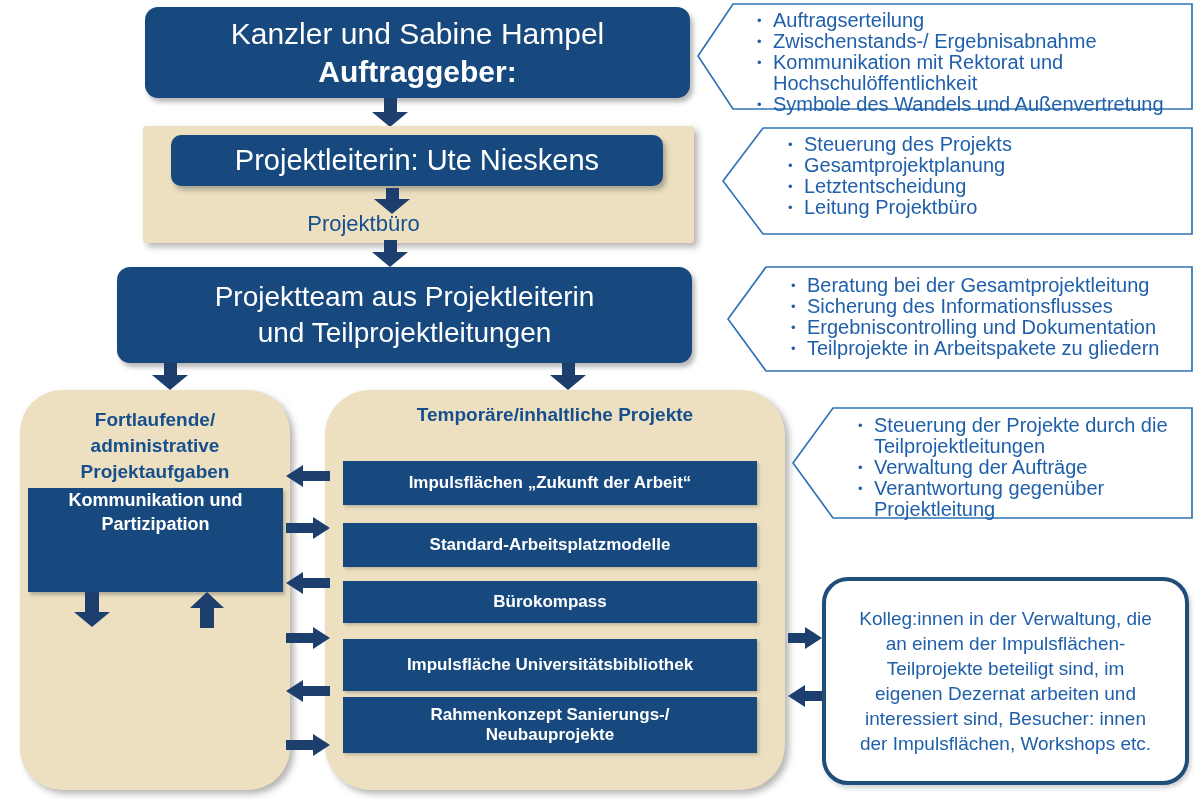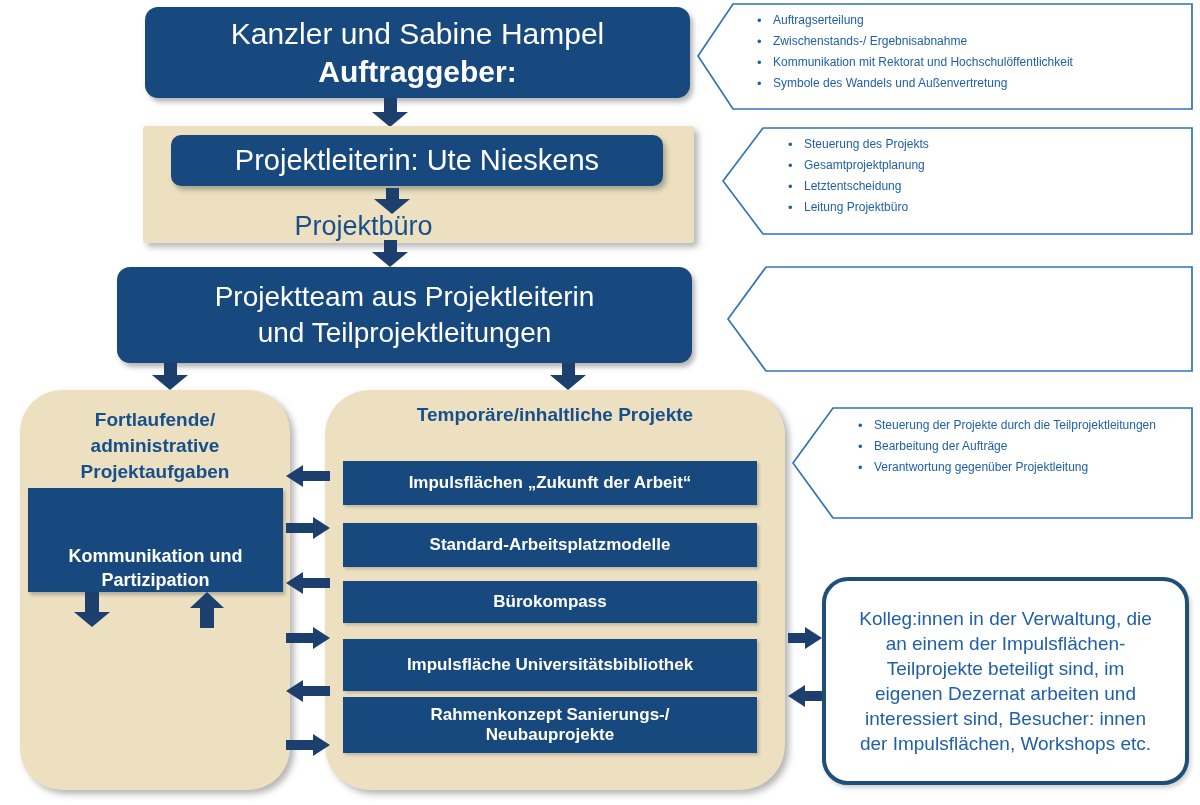--- a/index.html
+++ b/index.html
@@ -19,46 +19,46 @@
 
   .big-line{font-size:30px;line-height:38px;}
   .bold{font-weight:bold;}
   .pre{white-space:pre-line;}
 
   
   #box1{left:145px;top:7px;width:545px;height:91px;}
   #box2{left:143px;top:126px;width:551px;height:117px;border-radius:3px;}
   #box2-leader{left:171px;top:135px;width:492px;height:51px;border-radius:10px;font-size:29px;}
   #box2-office{position:absolute;left:143px;top:211px;width:441px;text-align:center;
-    color:var(--title-blue);font-size:27px;}
+    color:var(--title-blue);font-size:22px;}
   #box3{left:117px;top:267px;width:575px;height:96px;font-size:28px;line-height:36px;}
 
   
   #left-panel{left:20px;top:390px;width:270px;height:400px;border-radius:42px;}
   #left-title{position:absolute;left:0;top:17px;width:100%;text-align:center;color:var(--title-blue);
     font-weight:bold;font-size:19px;line-height:26px;}
   .panel-box{position:absolute;background:var(--box-blue);color:#fff;font-weight:bold;font-size:18px;
-    line-height:24px;display:flex;align-items:flex-end;justify-content:center;text-align:center;
+    line-height:24px;display:flex;align-items:flex-start;justify-content:center;text-align:center;
     box-shadow:2px 3px 3px rgba(100,100,100,.4);}
   #lp-box1{left:8px;top:98px;width:255px;height:104px;}
   #lp-box2{left:8px;top:238px;width:255px;height:104px;}
 
   #mid-panel{left:325px;top:390px;width:460px;height:400px;border-radius:45px;}
   #mid-title{position:absolute;left:0;top:14px;width:100%;text-align:center;color:var(--title-blue);
     font-weight:bold;font-size:19px;}
   .bar{position:absolute;left:18px;width:414px;background:var(--box-blue);color:#fff;font-weight:bold;
     font-size:17px;line-height:20px;display:flex;align-items:center;justify-content:center;text-align:center;
     box-shadow:2px 2px 3px rgba(100,100,100,.35);}
   #bar0{top:71px;height:44px;} #bar1{top:133px;height:44px;} #bar2{top:191px;height:42px;}
   #bar3{top:249px;height:52px;} #bar4{top:307px;height:56px;}
 
   
   .callout{position:absolute;}
   .callout svg{position:absolute;left:0;top:0;width:100%;height:100%;}
-  .callout ul{position:absolute;list-style:none;color:var(--callout-text);font-size:12px;line-height:21px;}
+  .callout ul{position:absolute;list-style:none;color:var(--callout-text);font-size:20px;line-height:21px;}
   .callout li{position:relative;padding-left:18px;}
   .callout li::before{content:"•";position:absolute;left:2px;font-size:13px;}
   #callout1{left:697px;top:3px;width:496px;height:107px;}
   #callout1 ul{left:58px;top:7px;width:420px;}
   #callout2{left:722px;top:127px;width:471px;height:108px;}
   #callout2 ul{left:64px;top:7px;width:395px;}
   #callout3{left:727px;top:266px;width:466px;height:106px;}
   #callout3 ul{left:62px;top:9px;width:392px;}
   #callout4{left:792px;top:407px;width:401px;height:112px;}
   #callout4 ul{left:64px;top:8px;width:325px;}
@@ -210,29 +210,35 @@
       <li>Gesamtprojektplanung</li>
       <li>Letztentscheidung</li>
       <li>Leitung Projektbüro</li>
     </ul>
   </div>
 
   <div class="callout" id="callout3">
     <svg viewBox="0 0 466 106" preserveAspectRatio="none">
       <polygon points="1,53 39,1 465,1 465,105 39,105" fill="#ffffff" style="stroke:var(--callout-border);stroke-width:1.7;"></polygon>
     </svg>
+    <ul>
+      <li>Beratung bei der Gesamtprojektleitung</li>
+      <li>Sicherung des Informationsflusses</li>
+      <li>Ergebniscontrolling und Dokumentation</li>
+      <li>Teilprojekte in Arbeitspakete zu gliedern</li>
+    </ul>
   </div>
 
   <div class="callout" id="callout4">
     <svg viewBox="0 0 401 112" preserveAspectRatio="none">
       <polygon points="1,56 41,1 400,1 400,111 41,111" fill="#ffffff" style="stroke:var(--callout-border);stroke-width:1.7;"></polygon>
     </svg>
     <ul>
       <li>Steuerung der Projekte durch die Teilprojektleitungen</li>
-      <li>Bearbeitung der Aufträge</li>
+      <li>Verwaltung der Aufträge</li>
       <li>Verantwortung gegenüber Projektleitung</li>
     </ul>
   </div>
 
   <div class="arrow-right" style="left:788px;top:626px;width:34px;height:24px;">
       <div class="shaft"></div>
       <div class="head"></div>
     </div>
   <div class="arrow-left" style="left:788px;top:684px;width:34px;height:24px;">
       <div class="head"></div>

